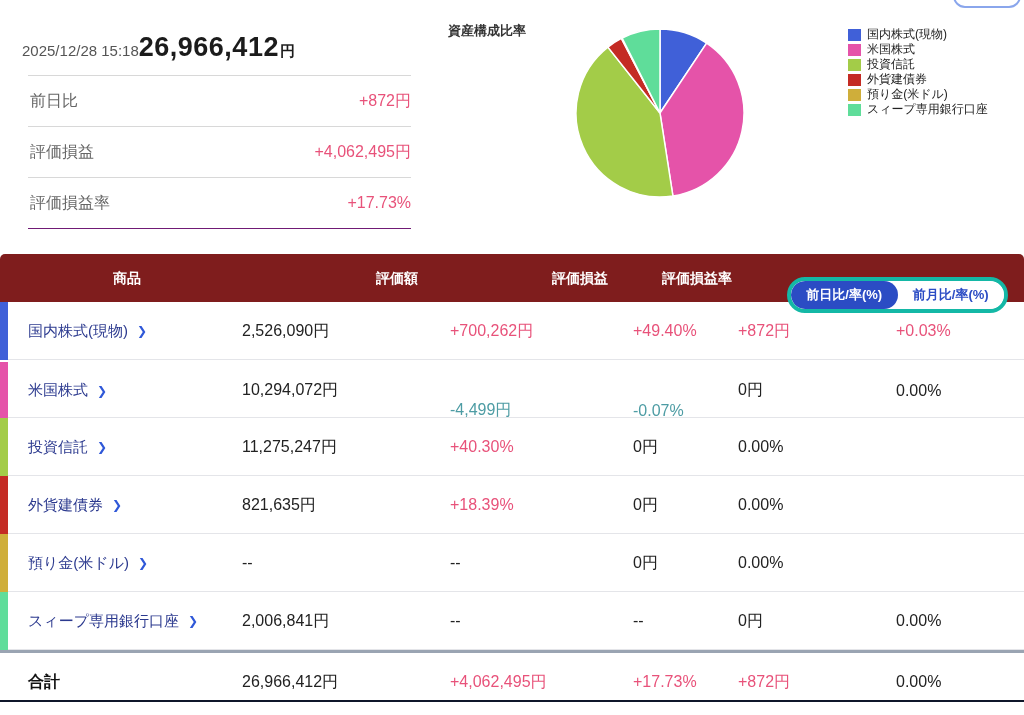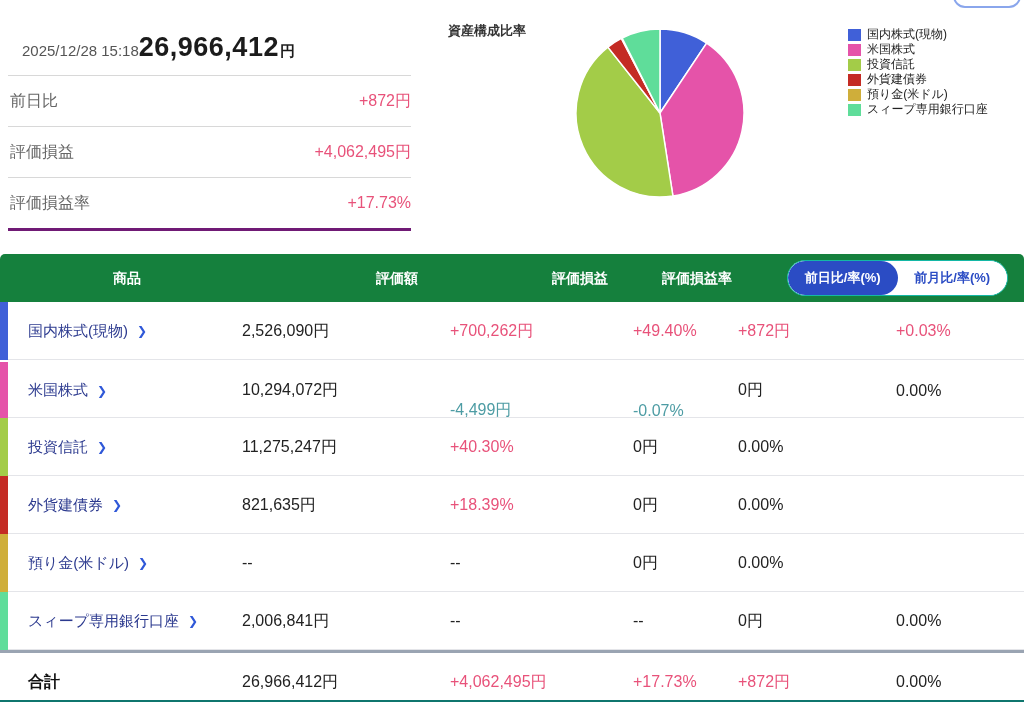--- a/index.html
+++ b/index.html
@@ -19,44 +19,44 @@
   
   .summary { position:absolute; left:8px; top:26px; width:403px; }
   .sum-top { display:flex; justify-content:flex-start; align-items:baseline; padding:6px 0 12px 14px; }
   .sum-date { font-size:15px; color:#555; }
   .sum-total { font-size:27px; font-weight:bold; color:#1b1b1b; letter-spacing:.5px; }
   .sum-total .unit { font-size:15px; font-weight:bold; margin-left:1px; }
   .sum-row {
     display:flex; justify-content:space-between; align-items:center;
     height:51px; border-top:1px solid #d8d8d8; padding:0 0 0 2px;
   }
-  .sum-rows { border-bottom:3px solid #701a75; }
+  .sum-rows { border-bottom:1px solid #701a75;margin-left:20px; }
   .sum-label { font-size:16px; color:#666; }
   .sum-value { font-size:16px; }
   
   .pie-title { position:absolute; left:448px; top:22px; font-size:13px; font-weight:bold; color:#333; }
   .pie-wrap { position:absolute; left:574px; top:27px; width:172px; height:172px; }
   .legend { position:absolute; left:848px; top:27px; }
   .legend-item { display:flex; align-items:center; height:15px; }
   .legend-swatch { width:13px; height:12px; margin-right:6px; flex:0 0 13px; }
   .legend-label { font-size:12px; color:#222; white-space:nowrap; }
   
   .tbl { position:absolute; left:0; top:254px; width:1024px; }
   .tbl-header {
-    position:relative; height:48px; background:#15803d;
+    position:relative; height:48px; background:#7f1d1d;
     border-radius:5px 5px 0 0; color:#fff; font-weight:bold; font-size:14px;
   }
   .th { position:absolute; top:0; line-height:48px; text-align:center; }
   .th-product { left:77px; width:100px; }
   .th-value   { left:347px; width:100px; }
   .th-pl      { left:528px; width:104px; }
   .th-rate    { left:630px; width:134px; }
   .toggle {
-    position:absolute; right:16px; top:6px; height:36px; width:221px;
-    background:#fff; border:1px solid #14b8a6; border-radius:18px;
+    position:absolute; right:16px; top:23px; height:36px; width:221px;
+    background:#fff; border:4px solid #14b8a6; border-radius:18px;
     display:flex; overflow:hidden;
   }
   .toggle-btn {
     flex:1 1 50%; border:none; border-radius:18px; font-size:13px; font-weight:bold;
     font-family:inherit; cursor:pointer; background:#fff; color:#2b4cc4; white-space:nowrap;
   }
   .toggle-btn.selected { background:#2b4cc4; color:#fff; }
   .tbl-body { background:#fff; }
   .trow {
     display:grid;
@@ -64,21 +64,21 @@
     height:58px; align-items:center; border-bottom:1px solid #e4e5e9;
   }
   .rowbar { width:8px; height:58px; }
   .cell-name { display:flex; align-items:center; padding-left:20px; font-size:15px; color:#2c3a8f; font-weight:500; cursor:pointer; }
   .chevron { margin-left:9px; font-size:12px; font-weight:bold; color:#2f58d8; }
   .cell-num { text-align:left; font-size:16px; color:#222; white-space:nowrap; }
   .trow-total {
     display:grid;
     grid-template-columns:8px 234px 208px 183px 105px 158px 101px 27px;
     height:52px; align-items:center;
-    border-top:3px solid #9aa4b2; border-bottom:2px solid #0f766e;
+    border-top:3px solid #9aa4b2; border-bottom:2px solid #0f172a;
   }
   .cell-total-name { padding-left:20px; font-size:16px; font-weight:bold; color:#111; }
   .pos { color:#e8527a; }
   .neg { color:#4d9ca4;margin-top:40px; }
 </style>
 </head>
 <body>
 
 <div class="cut-button"></div>
 

